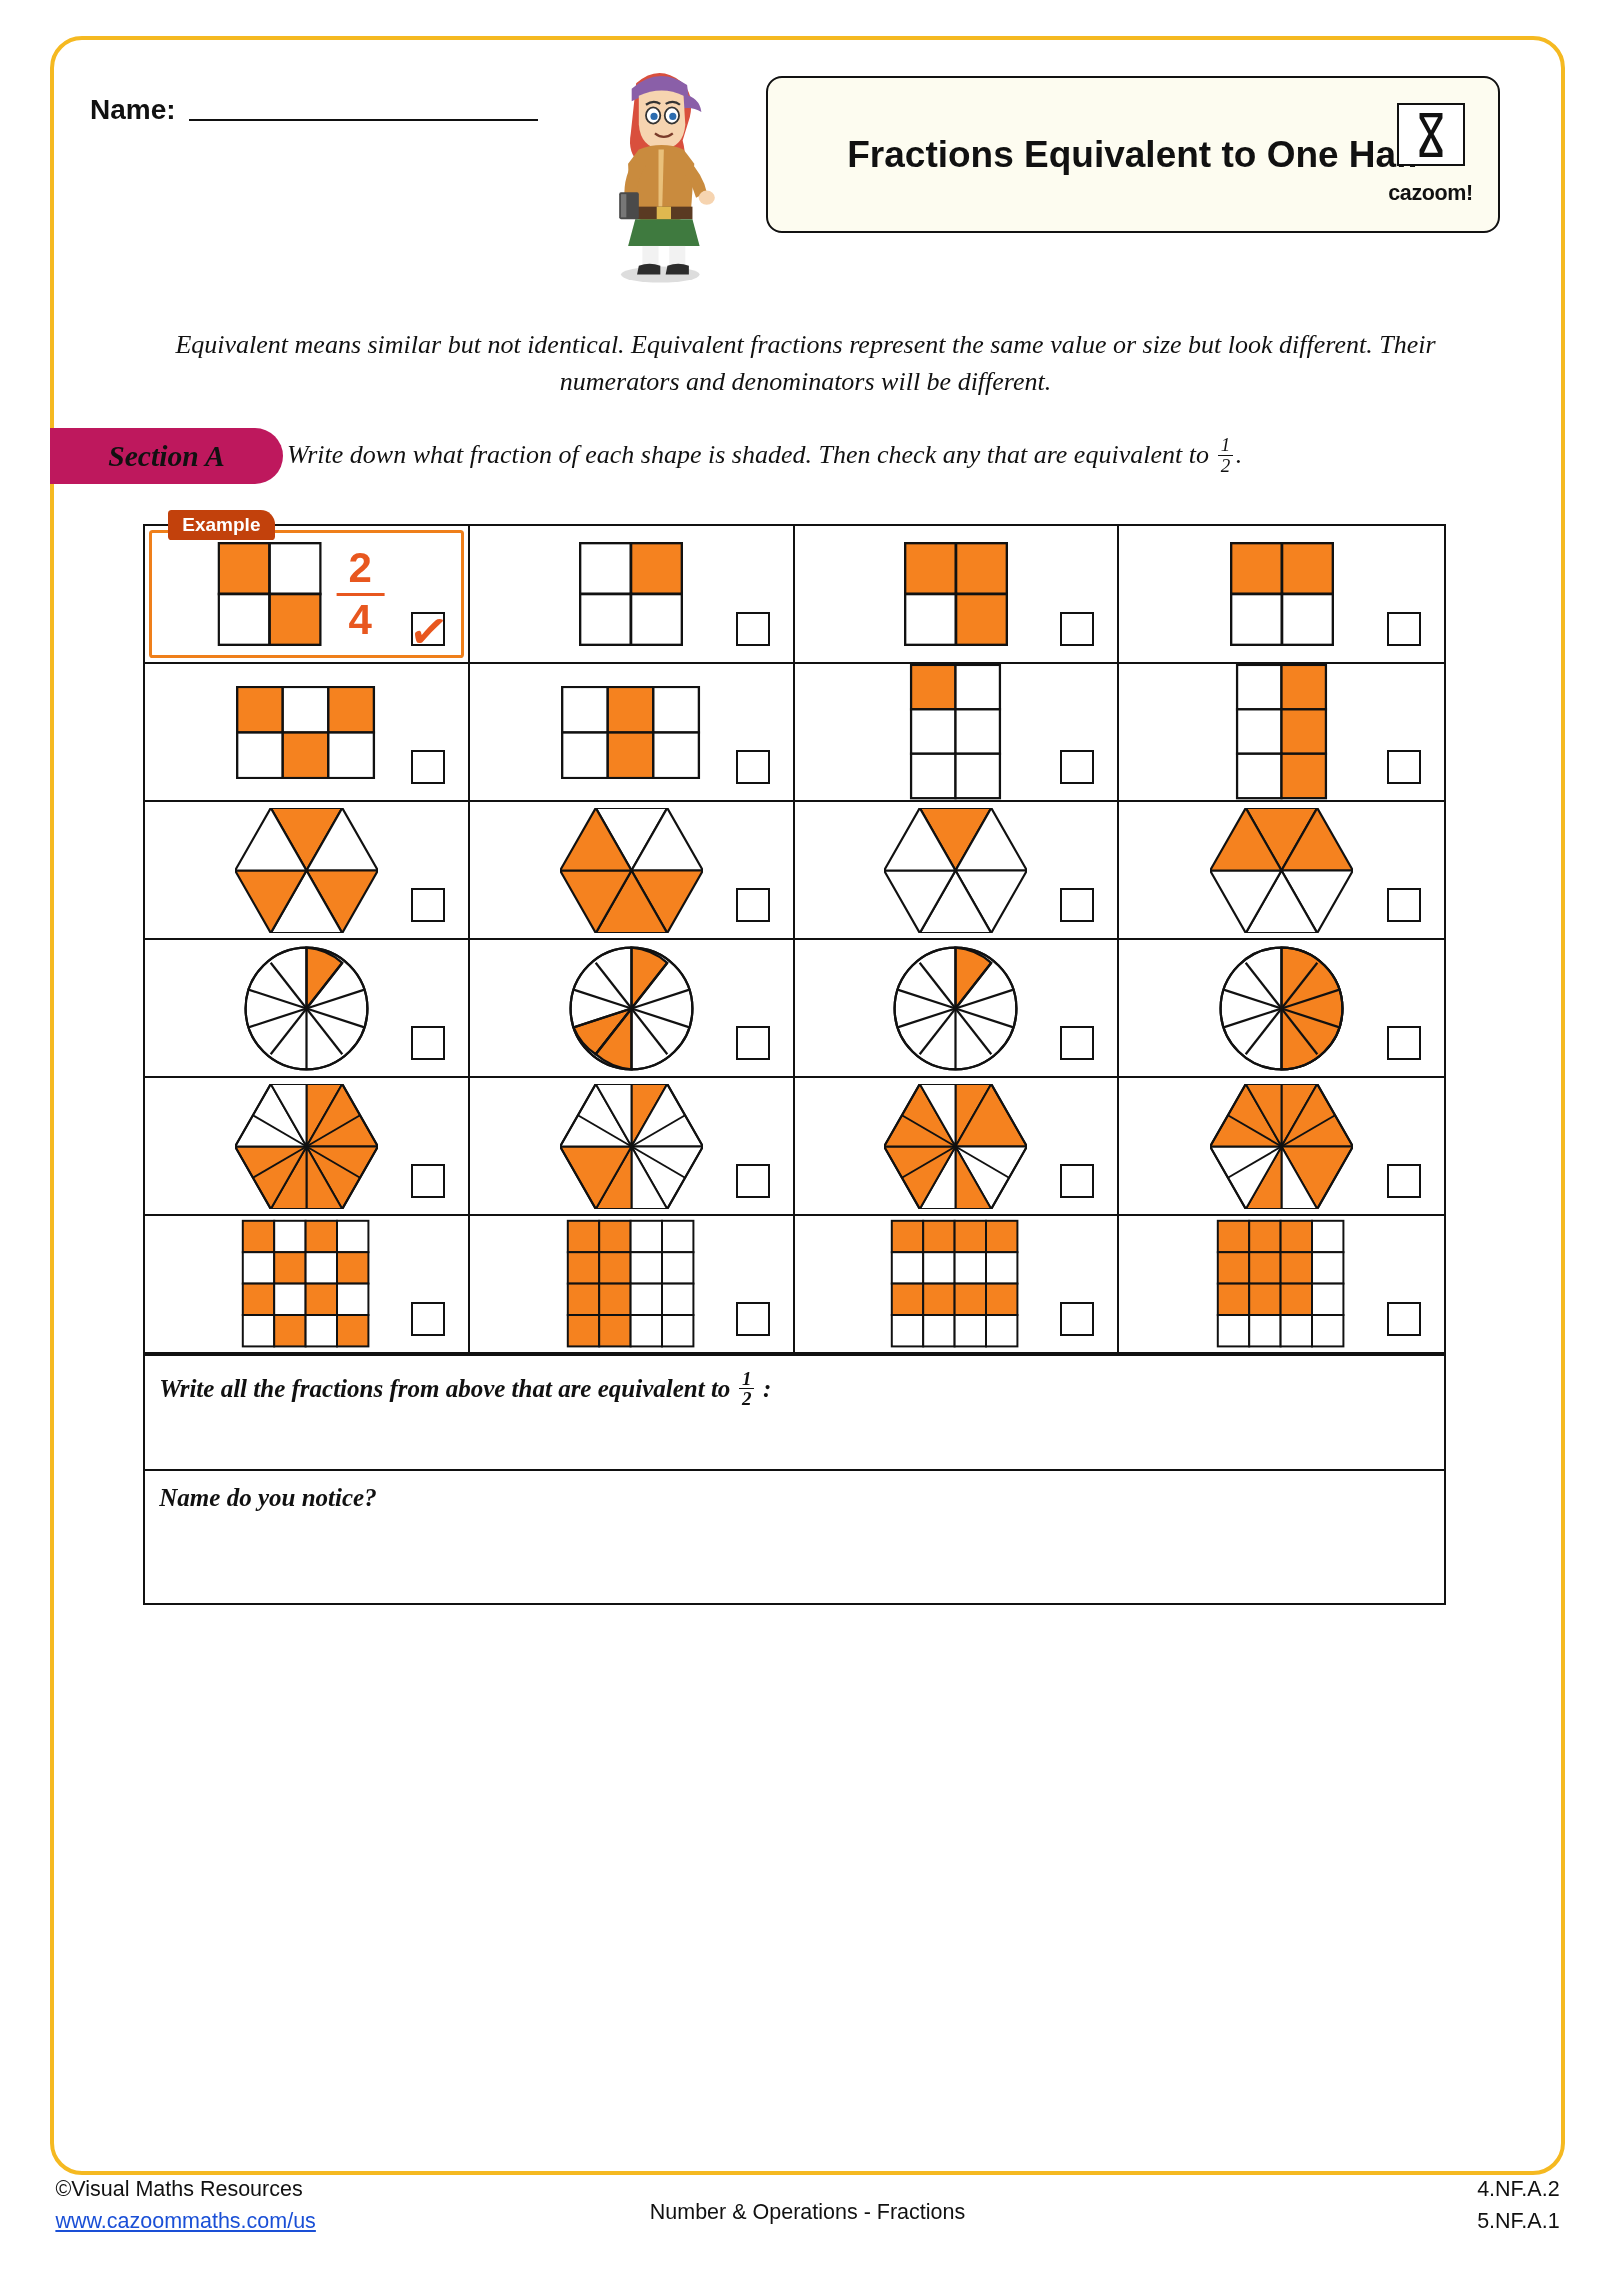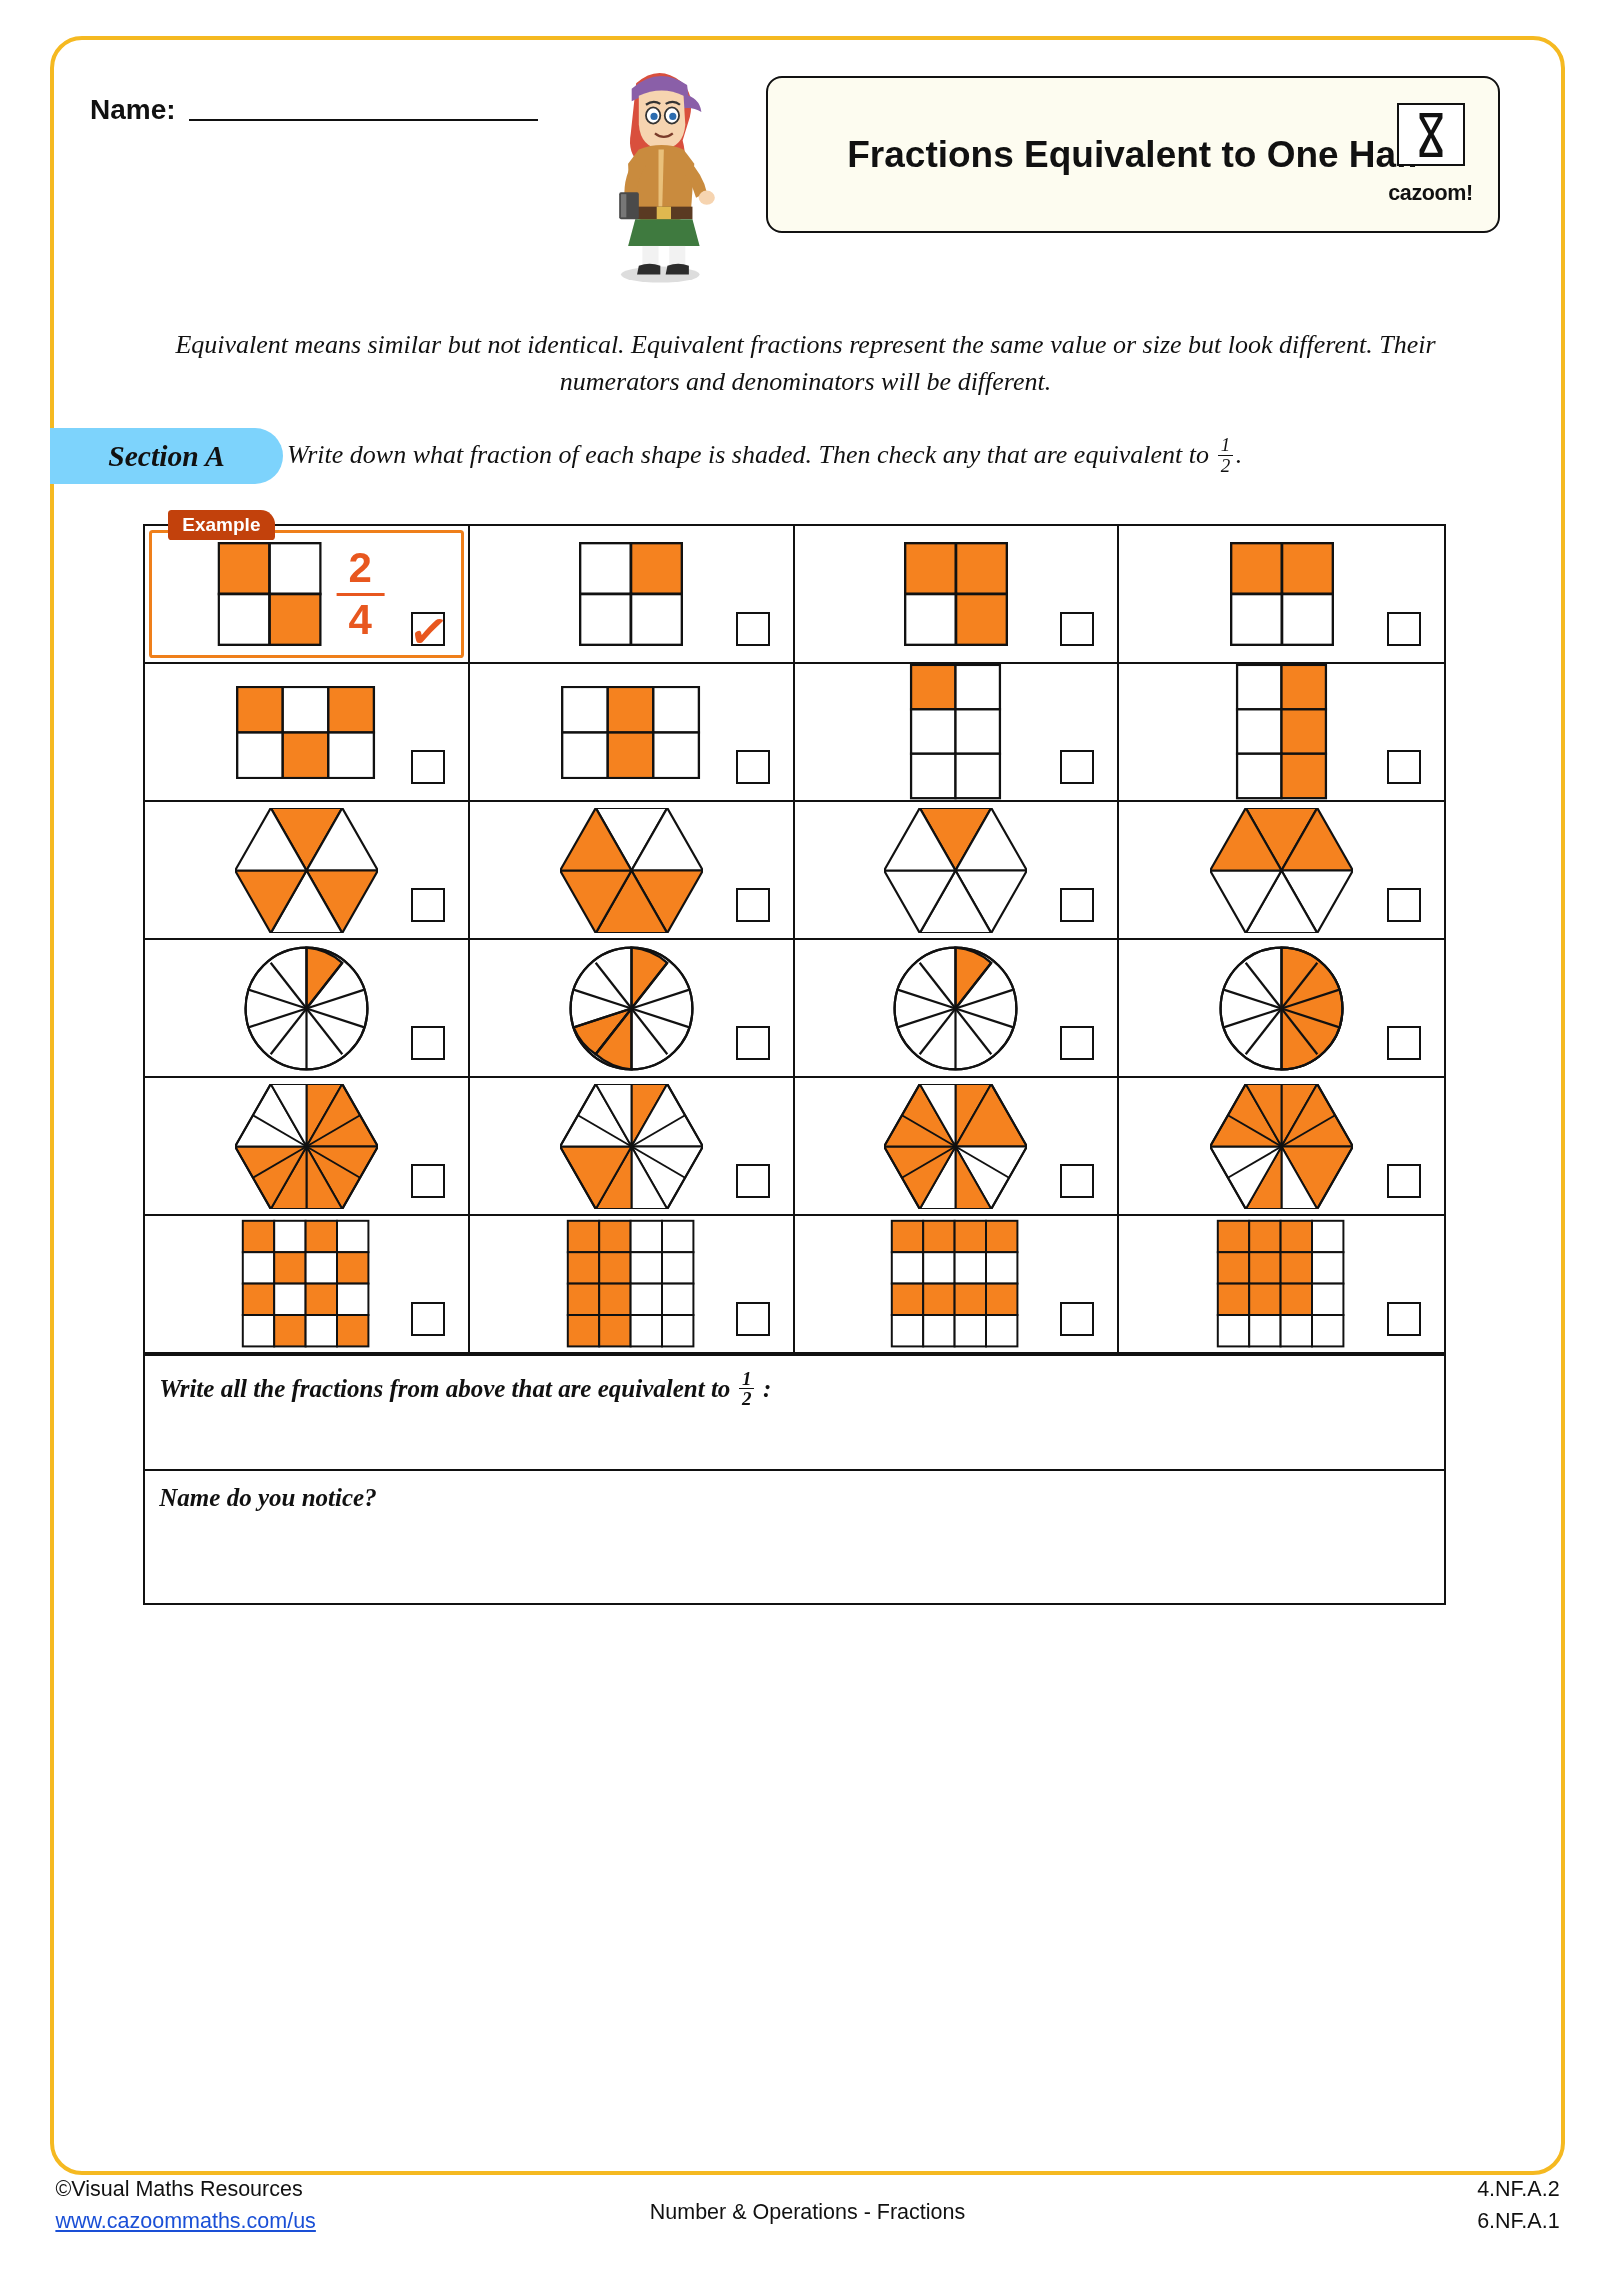--- a/index.html
+++ b/index.html
@@ -56,21 +56,21 @@
   }
   
   .intro{
     position:absolute;left:134px;top:327px;width:1343px;
     text-align:center;font-family:"Liberation Serif", serif;
     font-style:italic;font-size:26px;color:#111;line-height:1.42;
   }
   
   .section-tag{
     position:absolute;left:50px;top:428px;width:233px;height:56px;
-    background:#7dd3fc;border-radius:0 28px 28px 0;
+    background:#be185d;border-radius:0 28px 28px 0;
     display:flex;align-items:center;justify-content:center;
   }
   .section-tag span{
     font-family:"Liberation Serif", serif;font-weight:bold;font-style:italic;
     font-size:29.6px;color:#111;
   }
   .section-instruction{
     position:absolute;left:287px;top:435px;width:1200px;
     font-family:"Liberation Serif", serif;font-style:italic;font-size:26px;color:#111;
   }
@@ -683,16 +683,16 @@
 </div>
 
 <div class="footer">
   <div class="footer-left">
     <div>©Visual Maths Resources</div>
     <a href="#">www.cazoommaths.com/us</a>
   </div>
   <div class="footer-center">Number &amp; Operations - Fractions</div>
   <div class="footer-right">
     <div>4.NF.A.2</div>
-    <div>6.NF.A.1</div>
+    <div>5.NF.A.1</div>
   </div>
 </div>
 
 
 </body></html>

